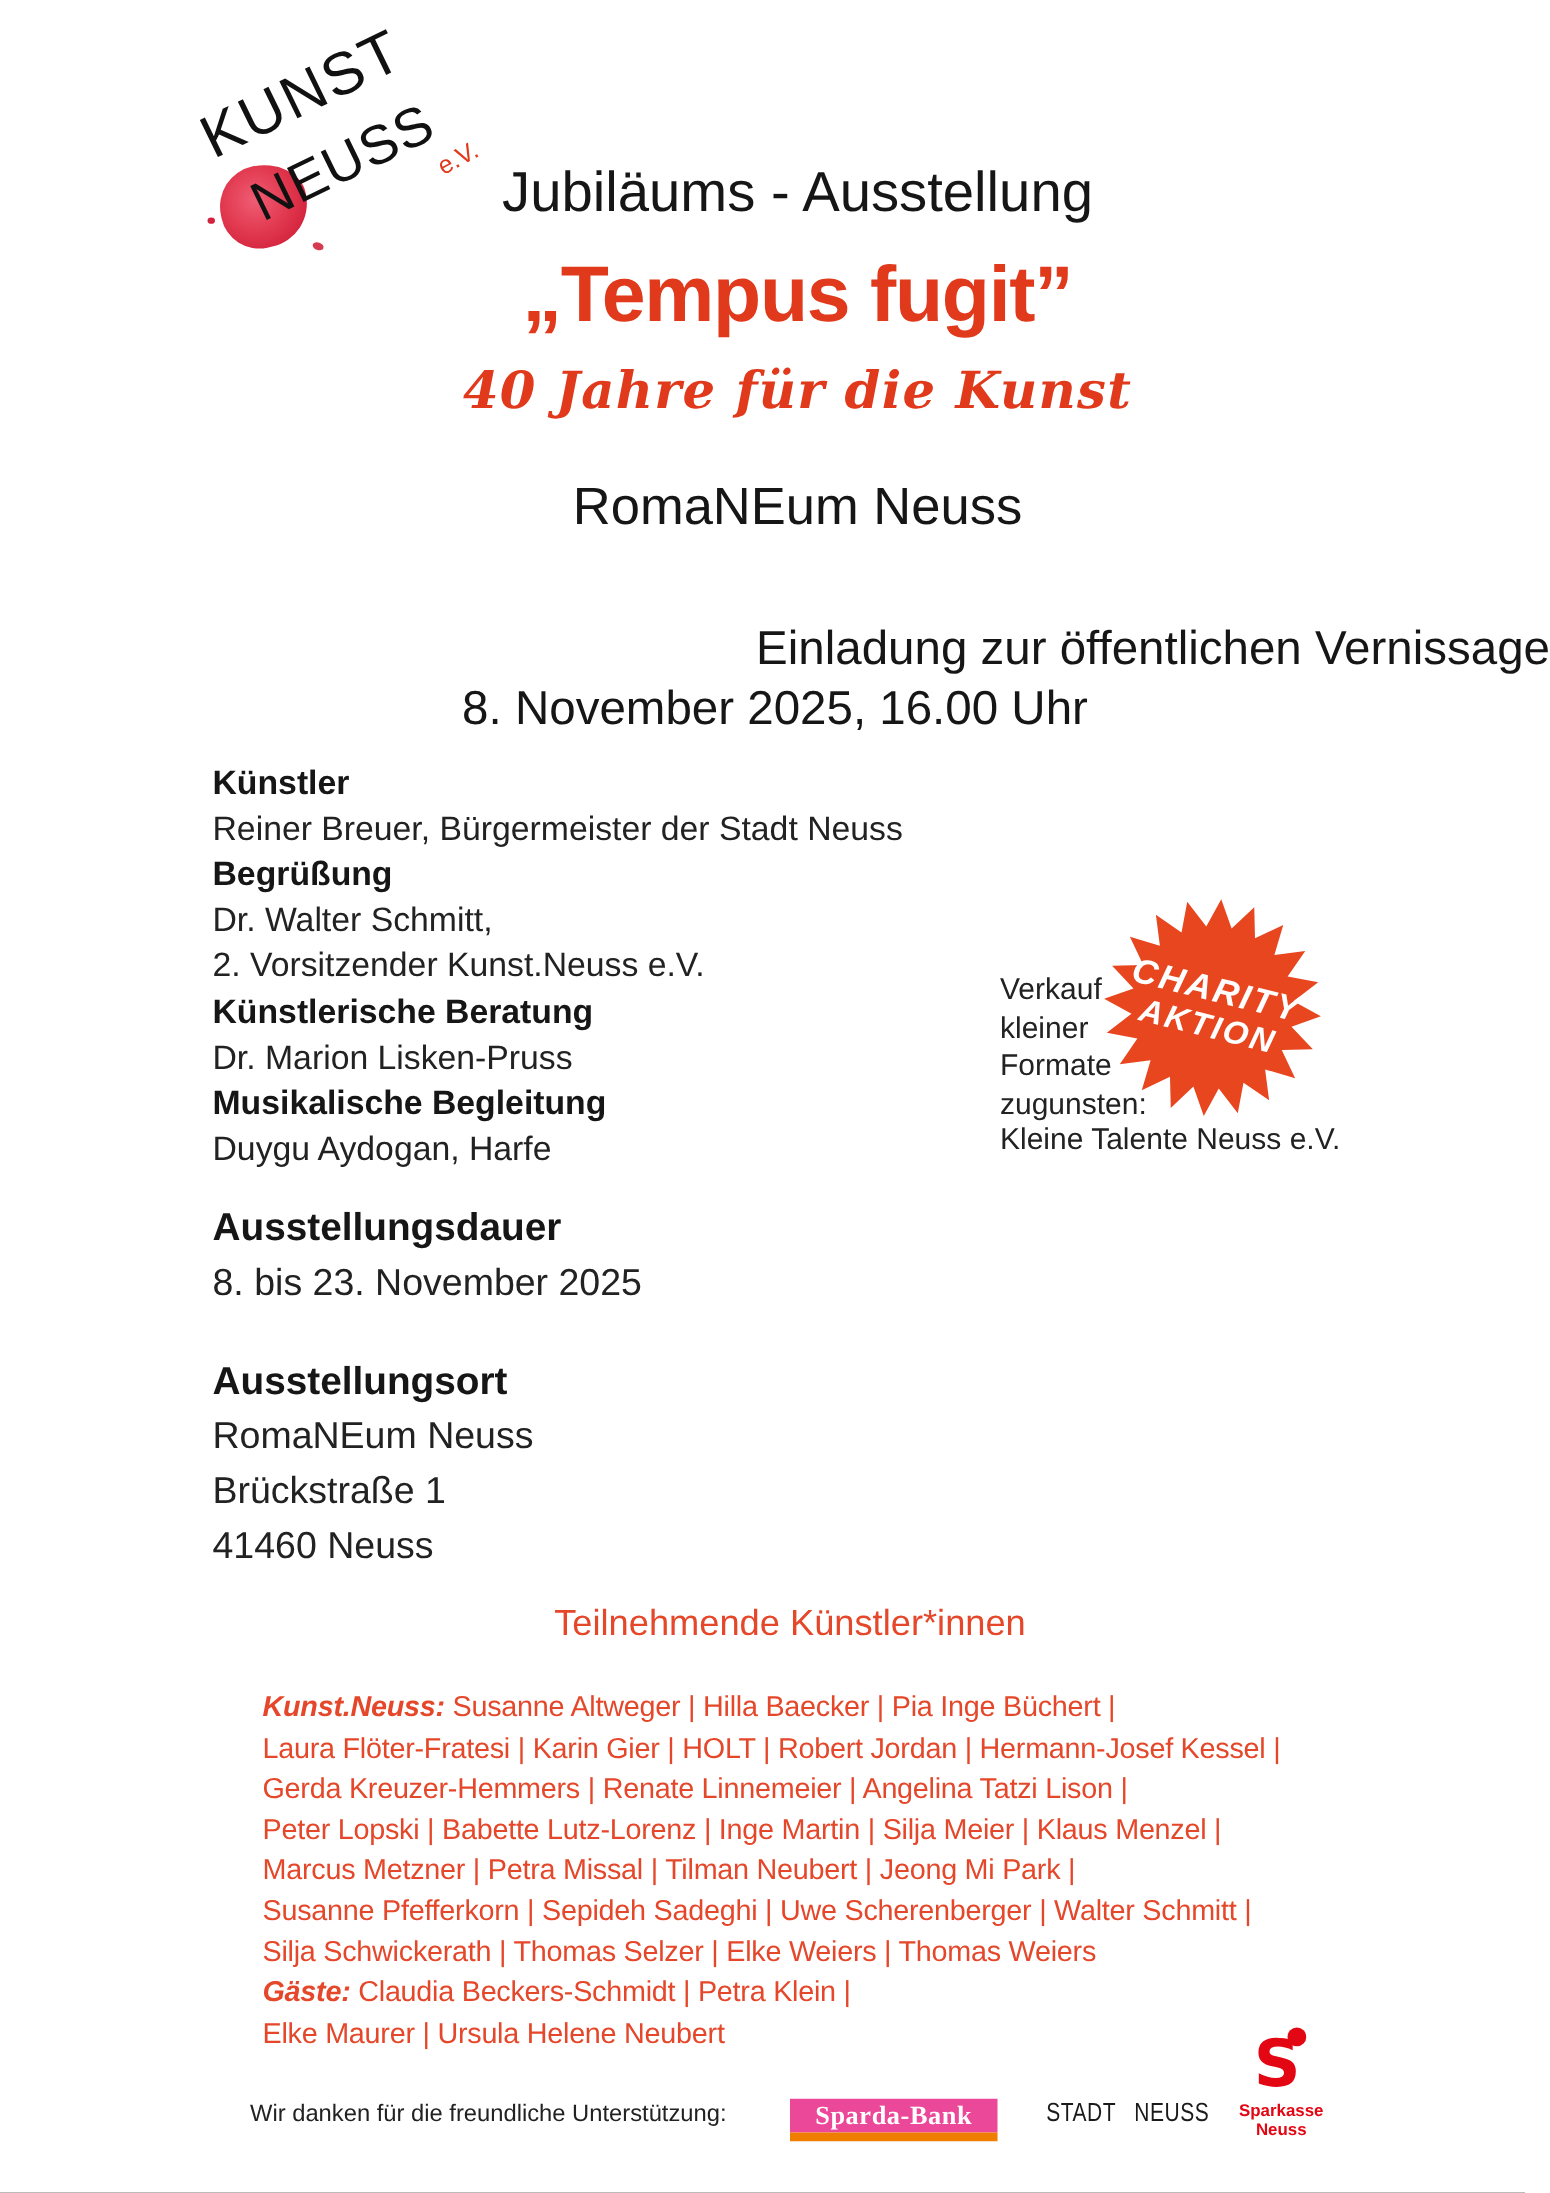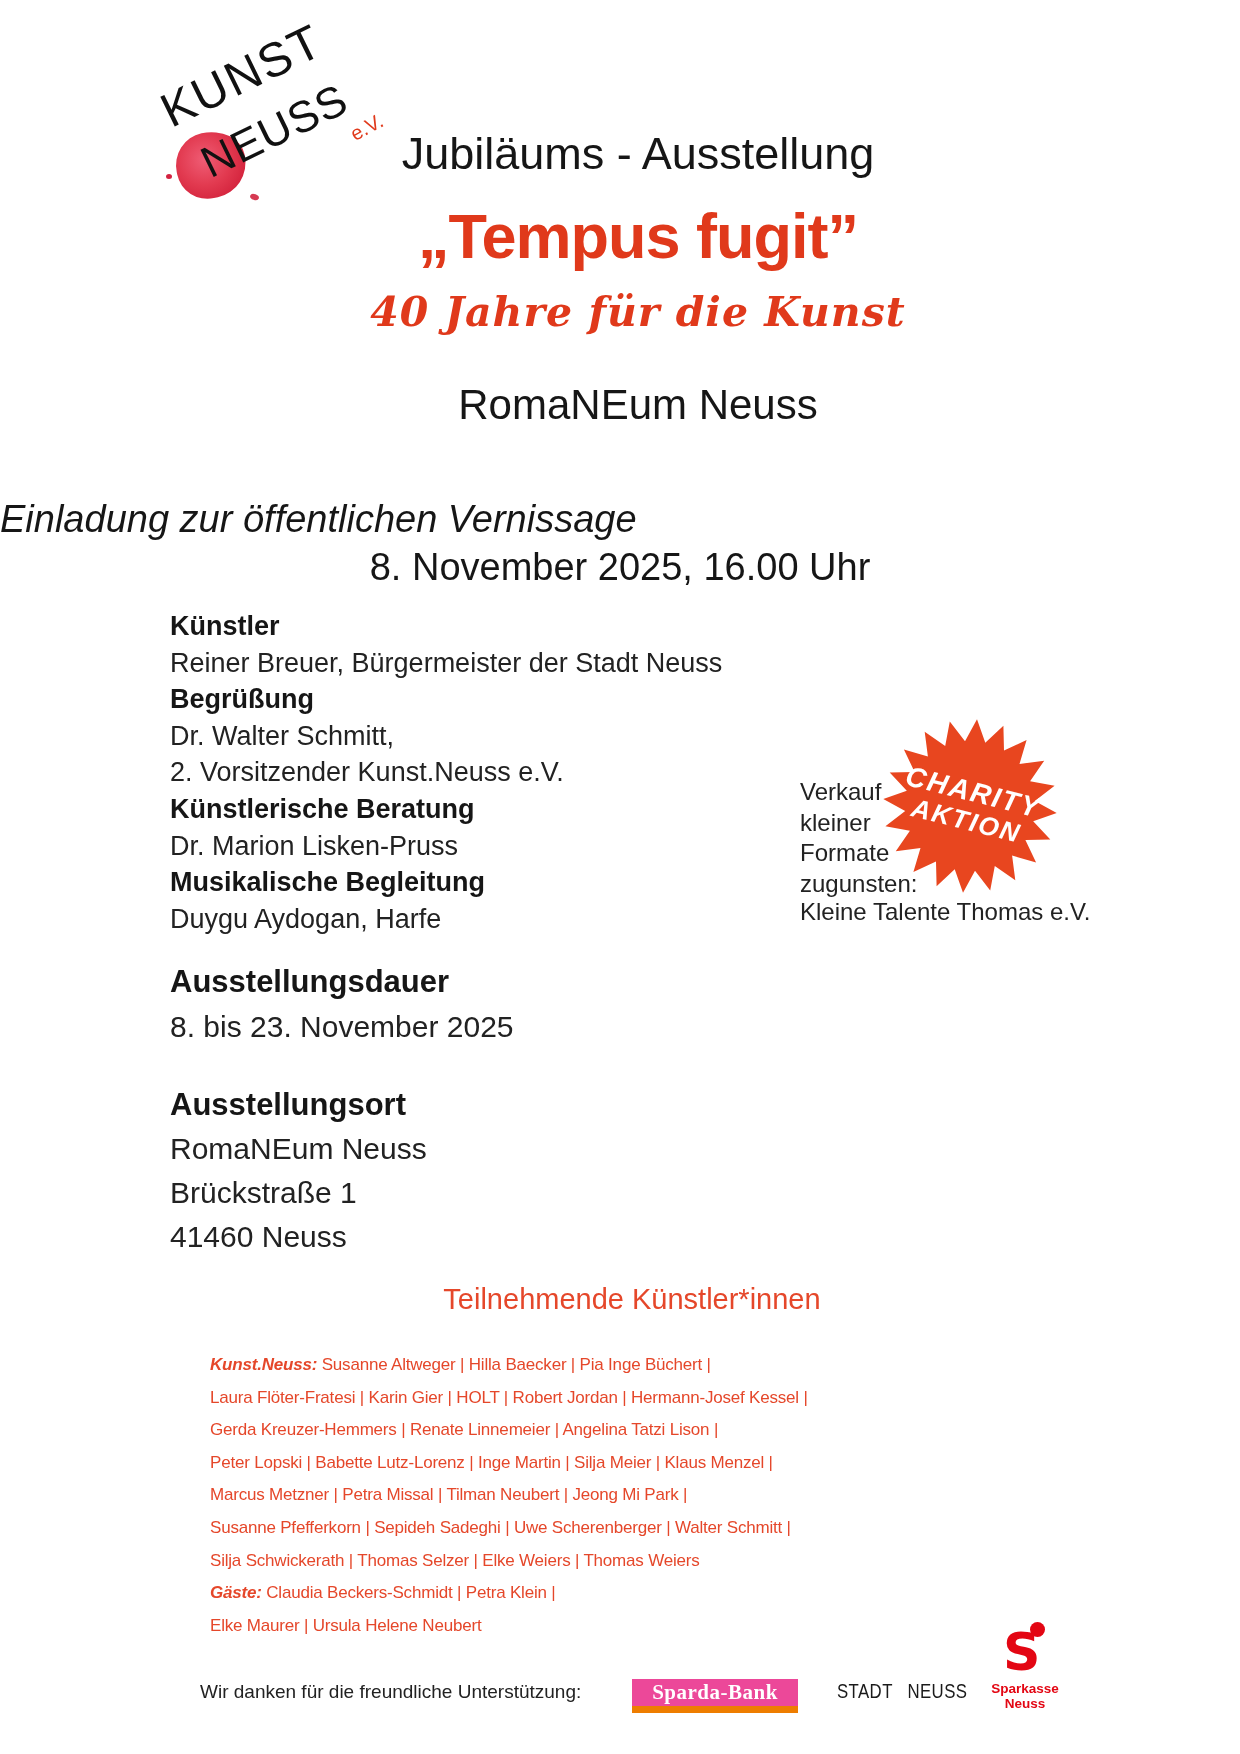--- a/index.html
+++ b/index.html
@@ -23,21 +23,21 @@
   
   .h-kicker{position:absolute;left:0;top:128px;width:100%;padding-left:36px;box-sizing:border-box;
             text-align:center;font-size:45px;color:#161616;}
   .h-title{position:absolute;left:0;top:200px;width:100%;padding-left:36px;box-sizing:border-box;
             text-align:center;font-size:63px;font-weight:bold;color:#e0391b;letter-spacing:-1px;}
   .h-sub{position:absolute;left:0;top:288px;width:100%;padding-left:36px;box-sizing:border-box;
             text-align:center;font-size:41px;font-weight:bold;font-style:italic;
             font-family:"DejaVu Serif",serif;color:#e0391b;letter-spacing:1px;}
   .h-venue{position:absolute;left:0;top:381px;width:100%;padding-left:36px;box-sizing:border-box;
             text-align:center;font-size:42px;color:#161616;}
-  .inv1{position:absolute;left:0;top:498px;width:100%;text-align:left;font-size:38px;color:#161616;font-style:italic;}
+  .inv1{position:absolute;left:0;top:498px;width:100%;text-align:right;font-size:38px;color:#161616;}
   .inv2{position:absolute;left:0;top:546px;width:100%;text-align:center;font-size:38px;color:#161616;}
 
   
   .program{position:absolute;left:170px;top:608px;font-size:27px;line-height:36.6px;color:#222;}
   .program .b{font-weight:bold;color:#161616;}
 
   
   .charity-note{position:absolute;left:800px;top:777px;font-size:24px;line-height:30.6px;color:#222;}
   .charity-benef{position:absolute;left:800px;top:898px;font-size:24px;white-space:nowrap;color:#222;}
   .star-wrap{position:absolute;left:882px;top:718px;width:176px;height:176px;}
@@ -49,21 +49,21 @@
   .star-text .l2{font-size:26px;}
 
   
   .sec-head{font-weight:bold;color:#161616;font-size:31px;}
   .duration{position:absolute;left:170px;top:959px;line-height:45px;font-size:30px;color:#222;}
   .location{position:absolute;left:170px;top:1083px;line-height:44px;font-size:30px;color:#222;}
 
   
   .artists-head{position:absolute;left:0;top:1283px;width:100%;padding-left:24px;box-sizing:border-box;
                 text-align:center;font-size:29px;color:#e5472a;}
-  .artists{position:absolute;left:210px;top:1349px;font-size:17px;line-height:32.6px;
+  .artists{position:absolute;left:210px;top:1349px;font-size:23px;line-height:32.6px;
            letter-spacing:-0.2px;color:#e5472a;}
   .artists .pfx{font-weight:bold;font-style:italic;}
 
   
   .thanks{position:absolute;left:200px;top:1681px;font-size:19px;color:#222;}
   .sparda{position:absolute;left:632px;top:1679px;width:166px;}
   .sparda .box{width:166px;height:27px;background:#ec4899;color:#fff;text-align:center;
                font-family:"Liberation Serif",serif;font-weight:bold;font-size:21px;line-height:27px;letter-spacing:0.5px;}
   .sparda .bar{width:166px;height:7px;background:#ee7d00;}
   .stadt{position:absolute;left:830px;top:1662px;width:140px;height:58px;display:flex;
@@ -109,21 +109,21 @@
     <div class="b">Musikalische Begleitung</div>
     <div>Duygu Aydogan, Harfe</div>
   </div>
 
   <div class="charity-note">
     <div>Verkauf</div>
     <div>kleiner</div>
     <div>Formate</div>
     <div>zugunsten:</div>
   </div>
-  <div class="charity-benef">Kleine Talente Thomas e.V.</div>
+  <div class="charity-benef">Kleine Talente Neuss e.V.</div>
 
   <div class="star-wrap">
     <svg width="176" height="176" viewBox="0 0 176 176">
       <polygon id="star-poly" fill="#e8461f" points="95.0,1.3 103.3,24.8 121.4,7.7 122.0,32.6 144.6,21.9 137.5,45.9 162.2,42.7 148.1,63.2 172.6,67.8 152.8,83.0 174.7,95.0 151.2,103.3 168.3,121.4 143.4,122.0 154.1,144.6 130.1,137.5 133.3,162.2 112.8,148.1 108.2,172.6 93.0,152.8 81.0,174.7 72.7,151.2 54.6,168.3 54.0,143.4 31.4,154.1 38.5,130.1 13.8,133.3 27.9,112.8 3.4,108.2 23.2,93.0 1.3,81.0 24.8,72.7 7.7,54.6 32.6,54.0 21.9,31.4 45.9,38.5 42.7,13.8 63.2,27.9 67.8,3.4 83.0,23.2"></polygon>
     </svg>
     <div class="star-text">
       <span class="l1">CHARITY</span>
       <span class="l2">AKTION</span>
     </div>
   </div>

